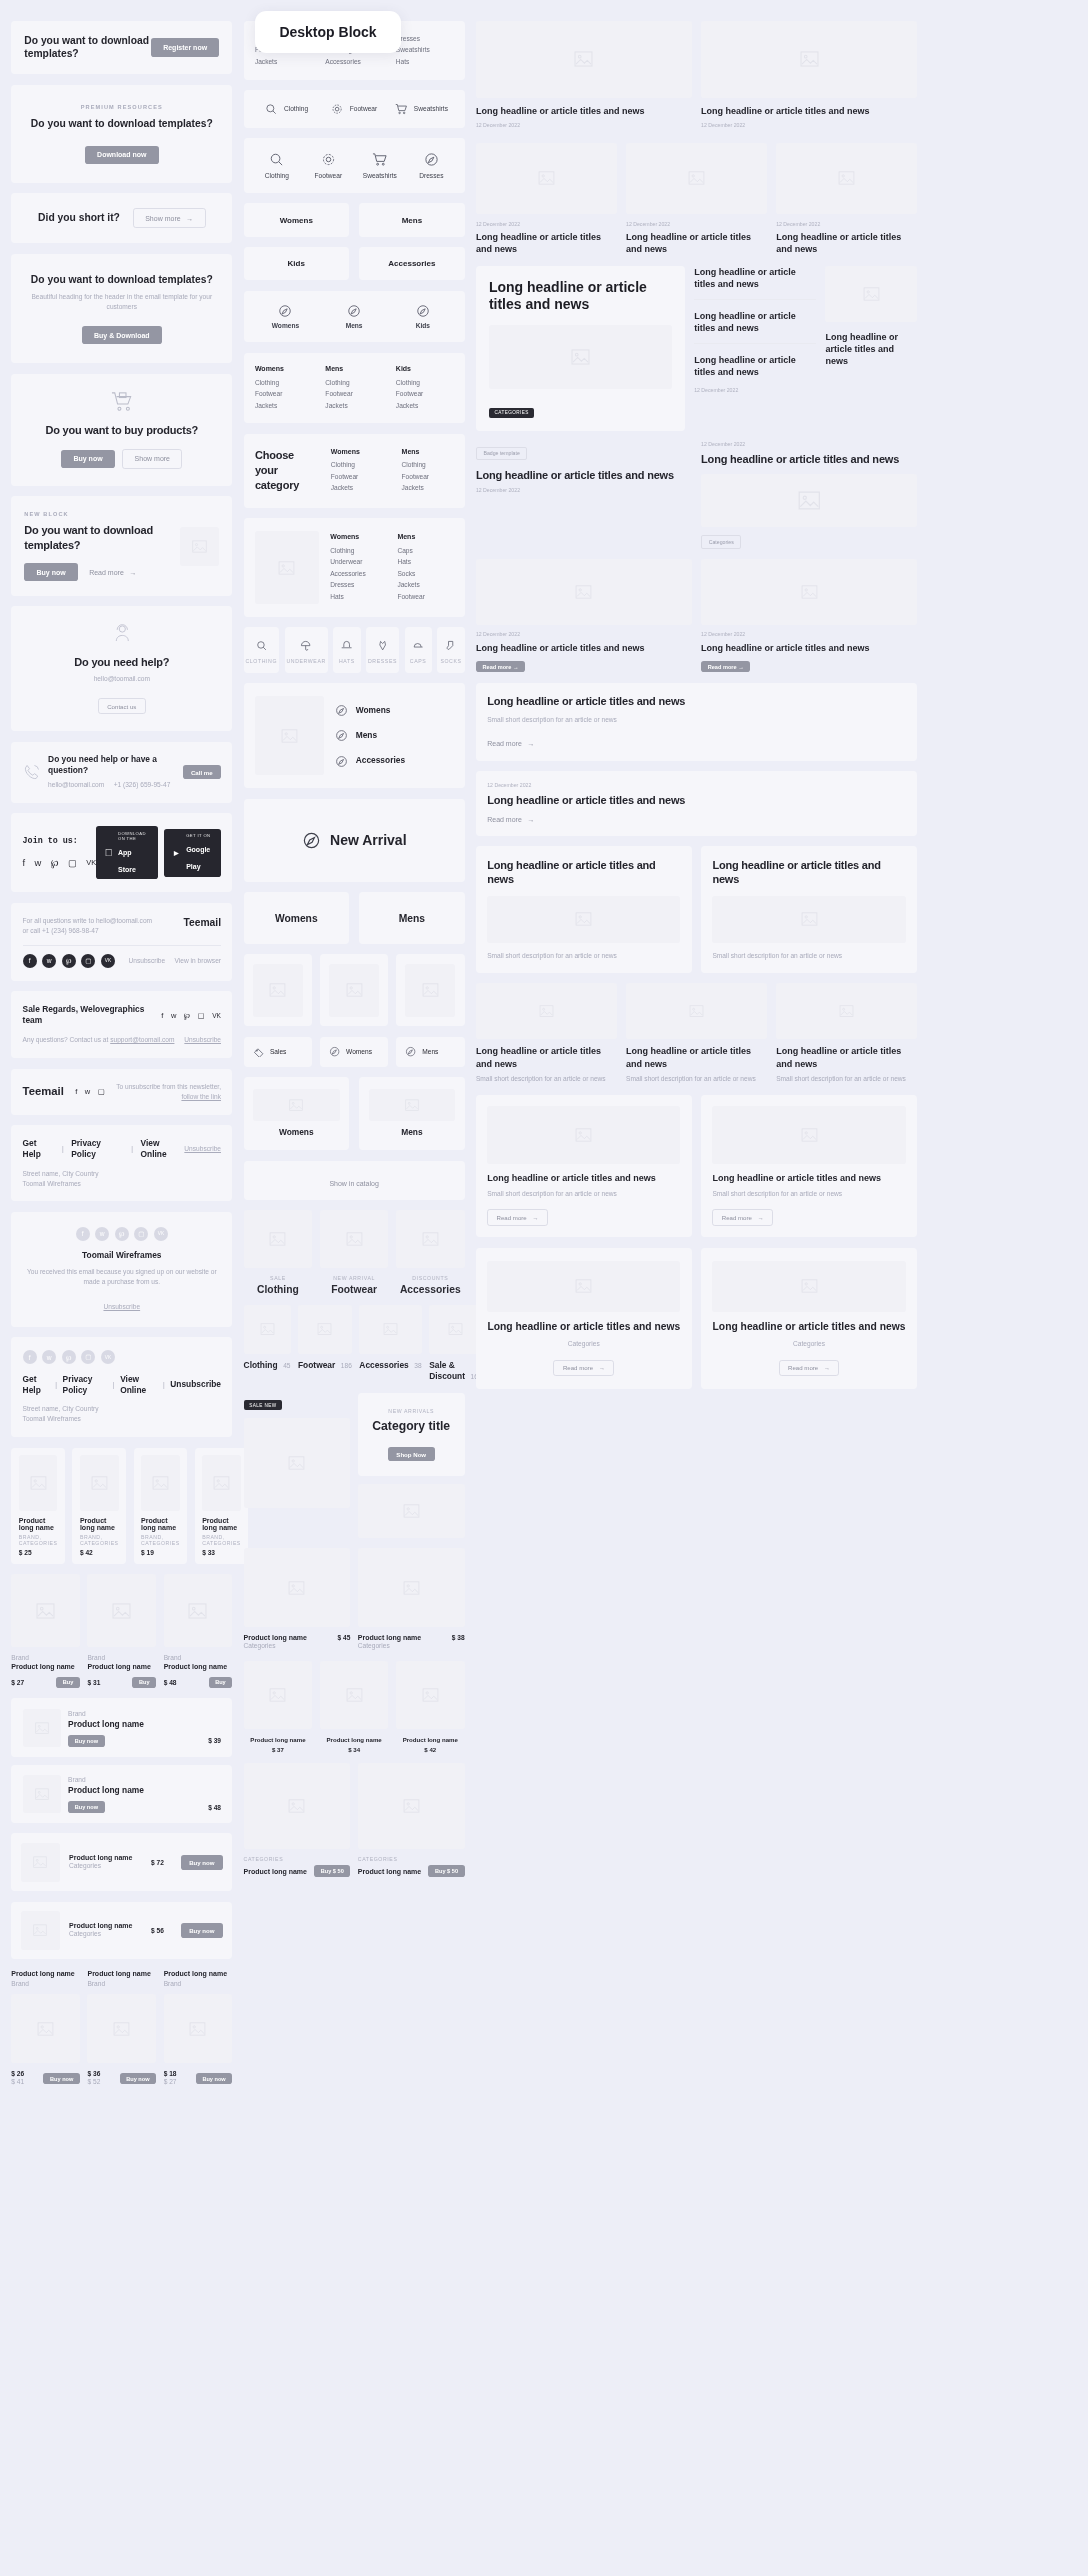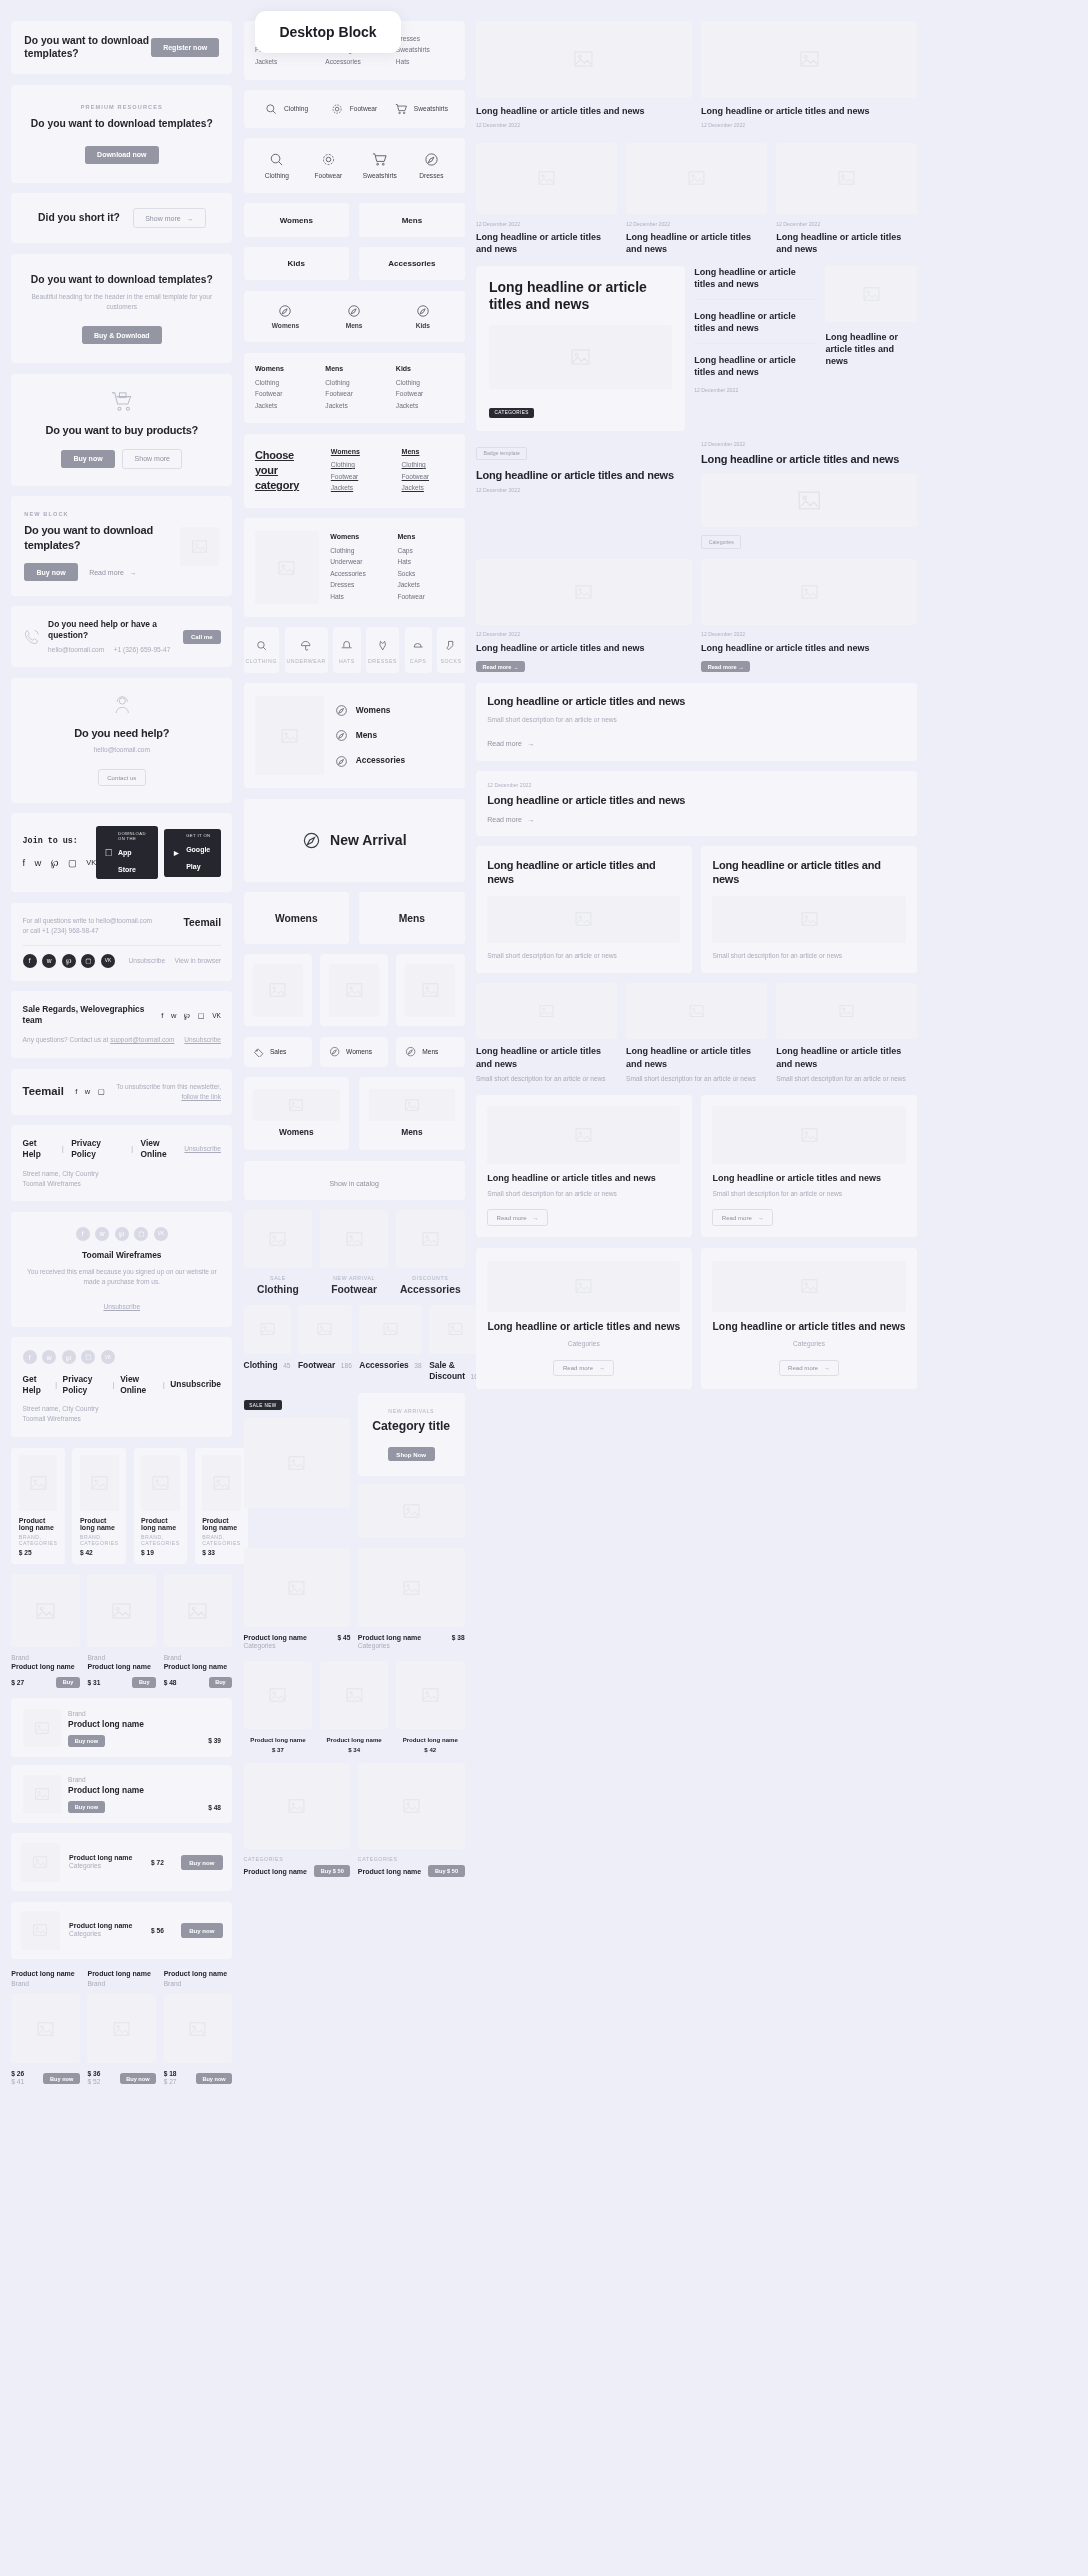--- a/index.html
+++ b/index.html
@@ -218,52 +218,52 @@
         </div>
         <div class="imgph" style="width:39px;height:39px;">
           <svg width="15" height="13" viewBox="0 0 20 17" fill="none" stroke="#c6c8d4" stroke-width="1.1">
               <rect x="1" y="1" width="18" height="15"></rect>
               <circle cx="6" cy="6" r="1.4"></circle>
               <path d="M2 14l5-5 4 4 3-3 4 4"></path>
             </svg>
         </div>
       </div>
 
+      <div class="card center" style="padding:17px 13px;">
+        <span class="ico">
+          <svg width="20.6" height="20.6" viewBox="0 0 24 24" fill="none" stroke="#c2c4d1" stroke-width="1.1">
+              <circle cx="12" cy="7" r="3.6"></circle>
+              <path d="M5 21c0-4 3-6.5 7-6.5S19 17 19 21"></path>
+              <path d="M6 8a6 6 0 0112 0"></path>
+            </svg>
+        </span>
+        <div class="h-lg" style="margin:7.5px 0 4.7px;">Do you need help?</div>
+        <div class="muted" style="margin-bottom:10.3px;">hello@toomail.com</div>
+        <button class="btn-ghost sm">Contact us</button>
+      </div>
+
       <div class="card" style="padding:12.2px 11.3px;">
         <div class="row between" style="align-items:center;">
           <div class="row gap8" style="align-items:center;">
             <span class="ico">
               <svg width="18" height="18" viewBox="0 0 22 22" fill="none" stroke="#c2c4d1" stroke-width="1.1">
                   <path d="M5 3l3 4-2 2a12 12 0 006 6l2-2 4 3-2 3c-6 1-14-7-13-13z"></path>
                   <path d="M14 3a6 6 0 015 5"></path>
                 </svg>
             </span>
             <div>
               <div class="h-sm">Do you need help or have a question?</div>
               <div class="row gap10" style="margin-top:3.8px;">
                 <span class="muted">hello@toomail.com</span>
                 <span class="muted">+1 (326) 659-95-47</span>
               </div>
             </div>
           </div>
           <button class="btn sm">Call me</button>
         </div>
-      </div>
-
-      <div class="card center" style="padding:17px 13px;">
-        <span class="ico">
-          <svg width="20.6" height="20.6" viewBox="0 0 24 24" fill="none" stroke="#c2c4d1" stroke-width="1.1">
-              <circle cx="12" cy="7" r="3.6"></circle>
-              <path d="M5 21c0-4 3-6.5 7-6.5S19 17 19 21"></path>
-              <path d="M6 8a6 6 0 0112 0"></path>
-            </svg>
-        </span>
-        <div class="h-lg" style="margin:7.5px 0 4.7px;">Do you need help?</div>
-        <div class="muted" style="margin-bottom:10.3px;">hello@toomail.com</div>
-        <button class="btn-ghost sm">Contact us</button>
       </div>
 
       <div class="card row between" style="align-items:center;padding:13px 11.3px;">
         <div>
           <div class="h-sm" style="margin-bottom:8.4px;font-family:Liberation Mono, monospace;">Join to us:</div>
           <div class="row gap10">
             <span class="soc-plain">f</span>
             <span class="soc-plain">w</span>
             <span class="soc-plain">℘</span>
             <span class="soc-plain">▢</span>
@@ -780,21 +780,21 @@
           </div>
           <div class="catcol">
             <div class="ct">Kids</div>
             <div class="ci">Clothing</div>
             <div class="ci">Footwear</div>
             <div class="ci">Jackets</div>
           </div>
         </div>
       </div>
 
-      <div class="card row" style="padding:14px 11.3px;gap:19px;text-decoration:underline;">
+      <div class="card row" style="padding:14px 11.3px;gap:19px;">
         <div class="h-lg" style="flex:1.1;">Choose your category</div>
         <div class="catcol" style="flex:1;">
           <div class="ct">Womens</div>
           <div class="ci">Clothing</div>
           <div class="ci">Footwear</div>
           <div class="ci">Jackets</div>
         </div>
         <div class="catcol" style="flex:1;">
           <div class="ct">Mens</div>
           <div class="ci">Clothing</div>

